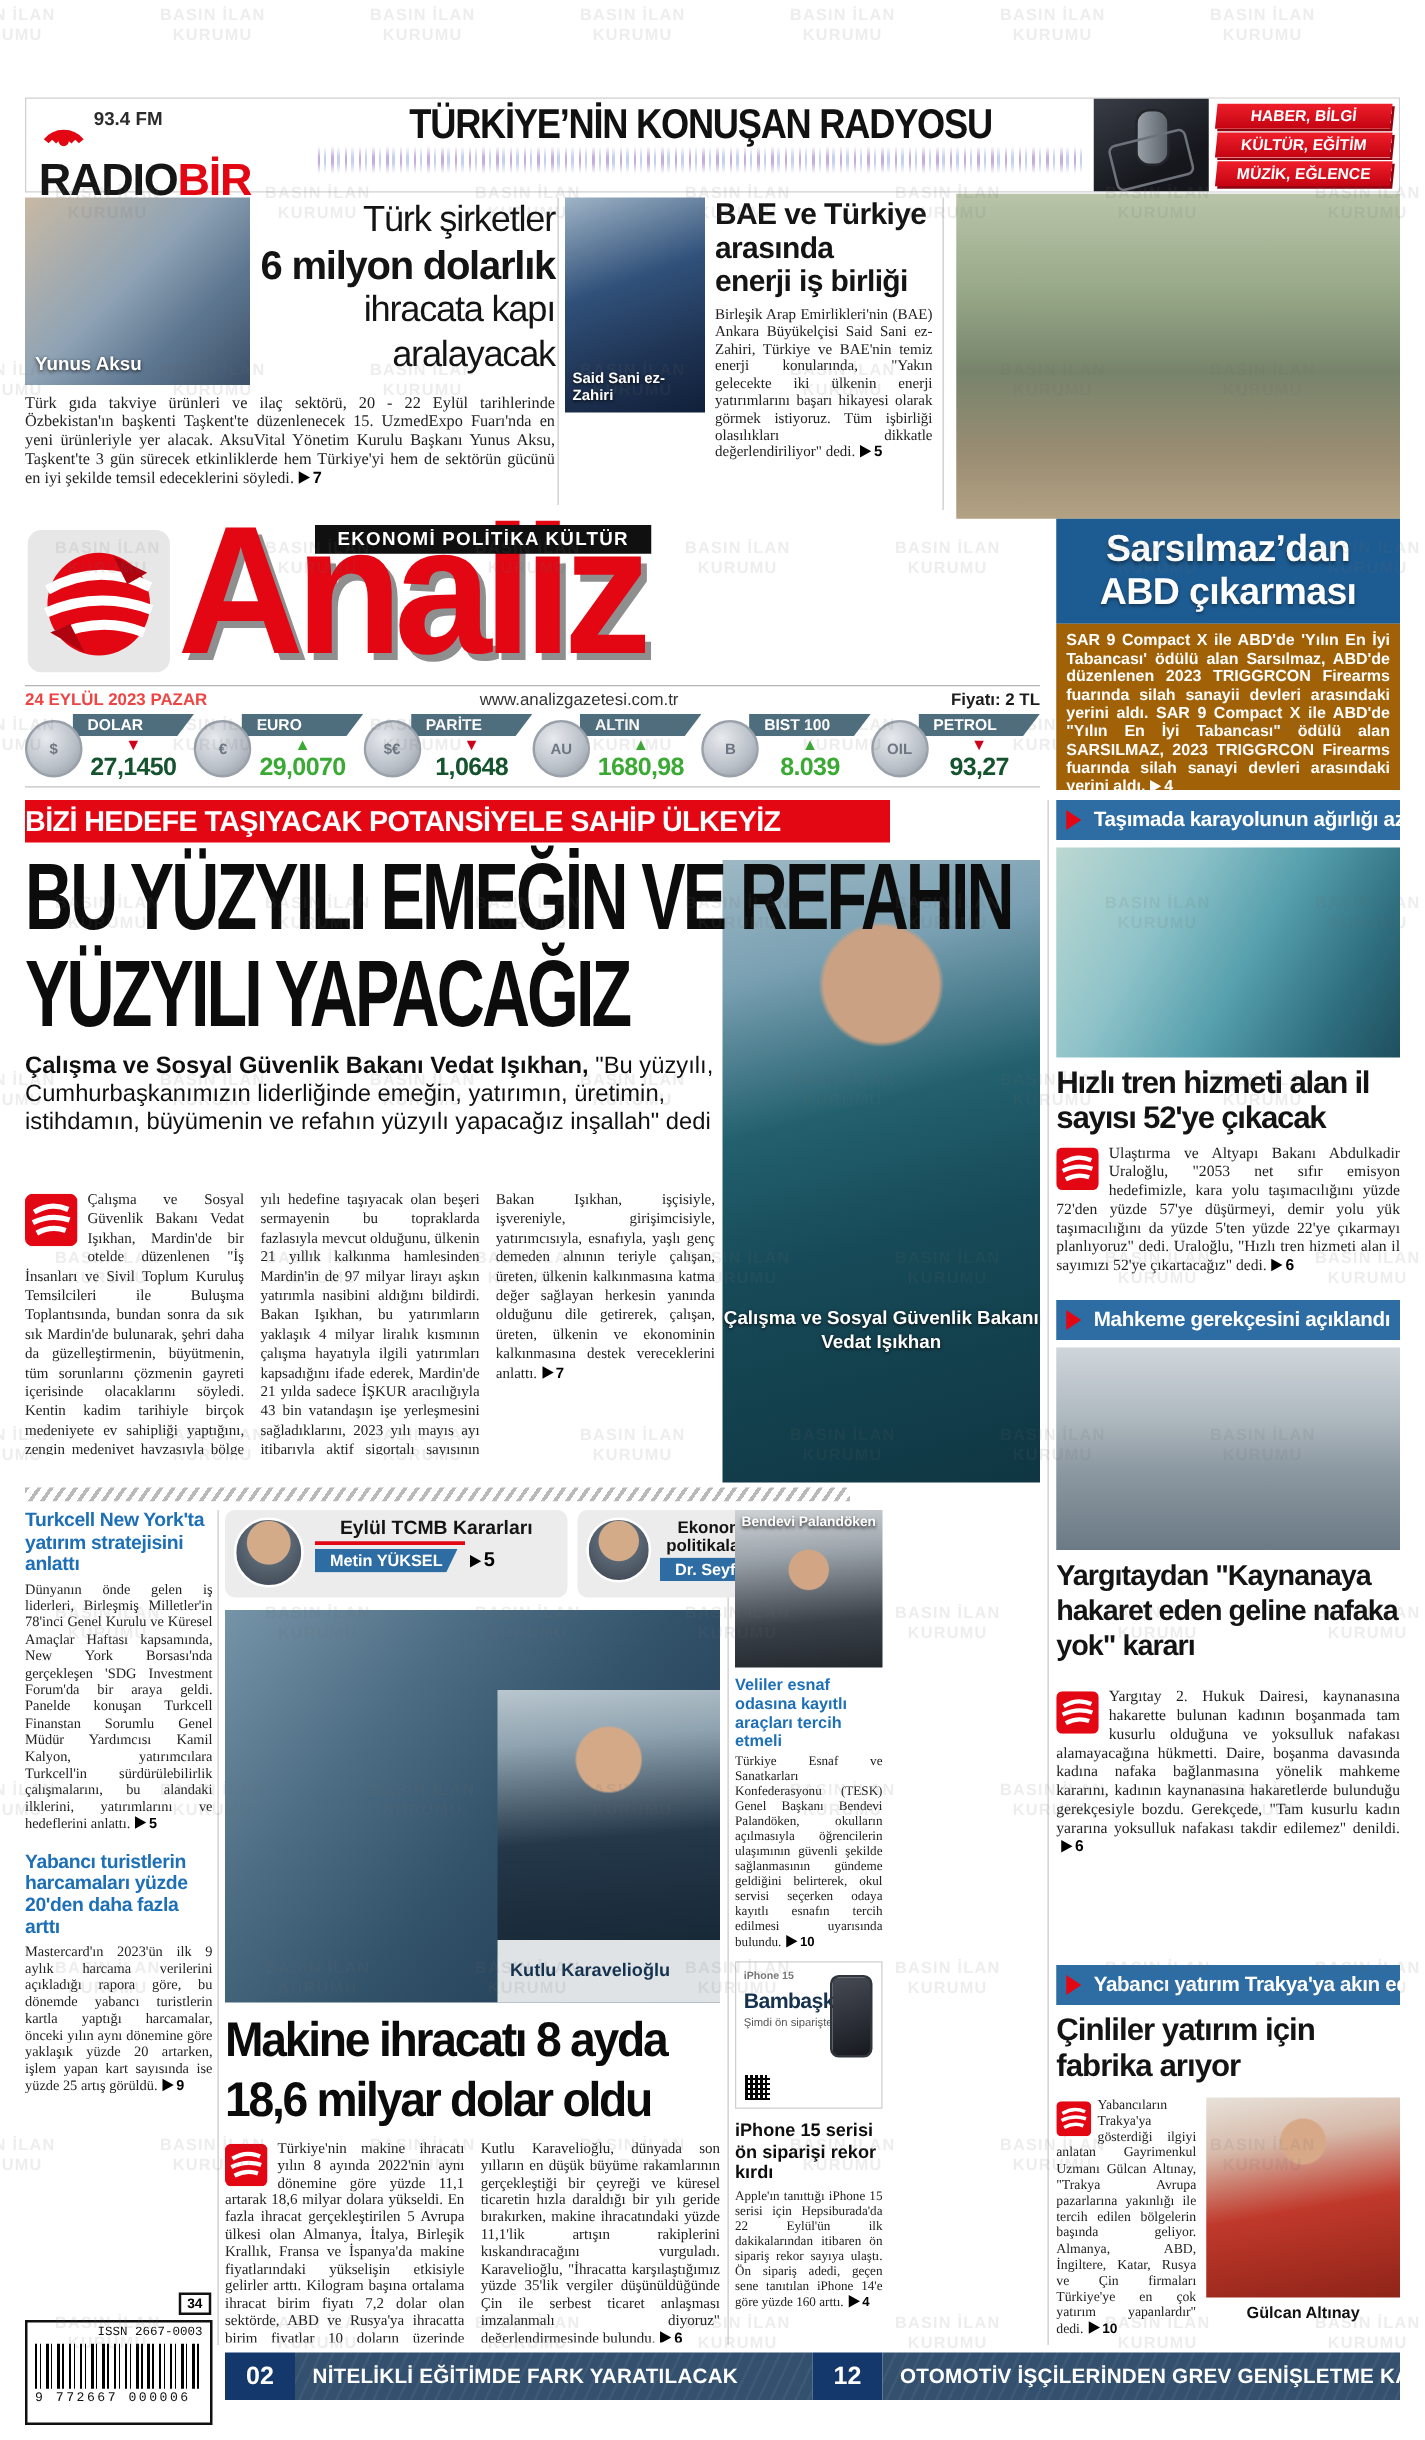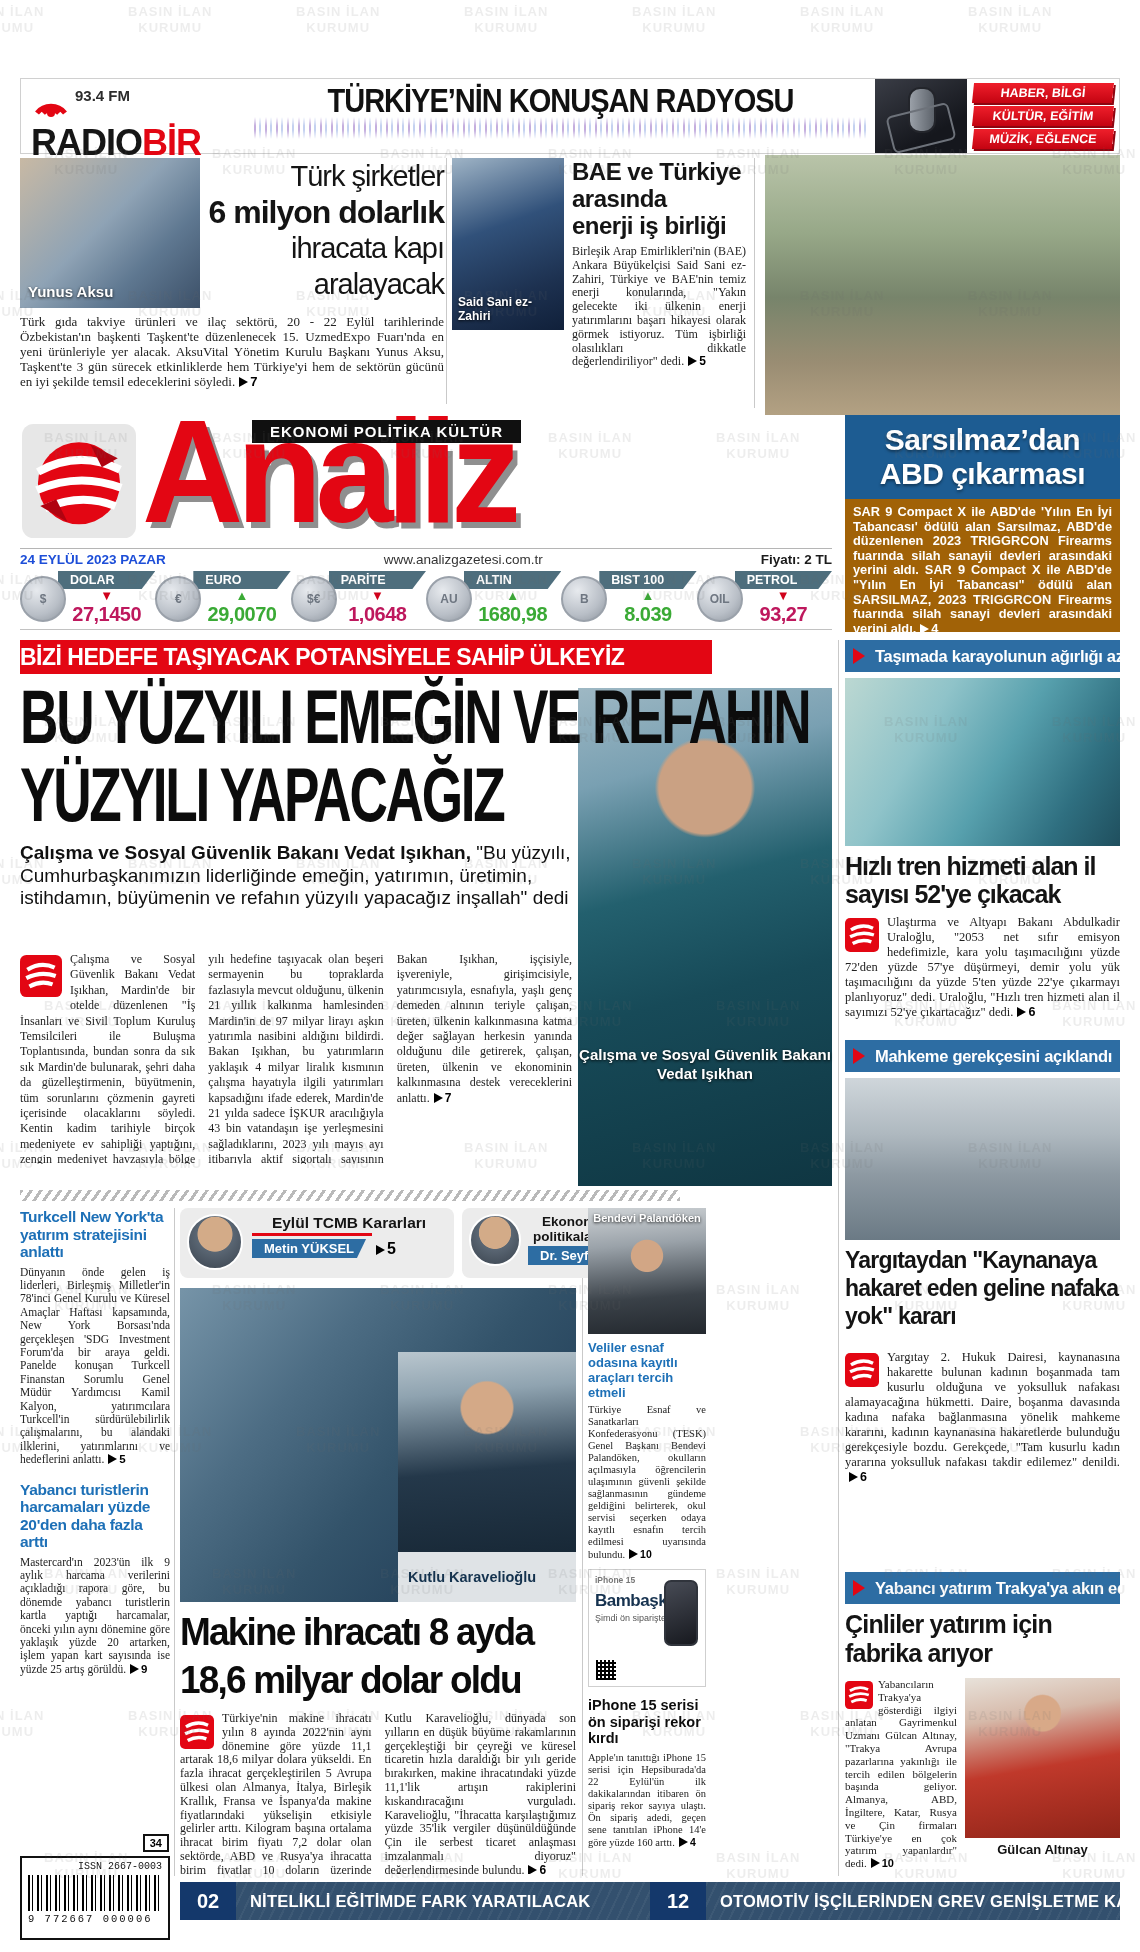--- a/index.html
+++ b/index.html
@@ -70,40 +70,40 @@
       background:linear-gradient(180deg,#b9c4a9 0%,#97a888 30%,#77846b 55%,#9a8d73 80%,#b3a183 100%); }
 
   
   #section-pill { left:252px; top:420px; background:#101010; color:#fff; font-weight:800; font-size:15px;
                   letter-spacing:1px; padding:3px 18px; z-index:3; }
   #logo-icon { left:22px; top:424px; width:114px; height:114px; z-index:3; }
   #logo-text { left:142px; top:402px; width:700px; font-weight:900; font-size:146px; line-height:140px;
                color:#e30613; letter-spacing:-7px; z-index:2; text-shadow:5px 6px 0 #8f8f8f; transform:scaleX(.96); transform-origin:left top; }
   #dateline { left:20px; top:548px; width:812px; display:flex; align-items:baseline; border-top:1px solid #b5b5b5;
               padding-top:3px; z-index:2; }
-  #dateline .d { font-weight:800; font-size:13.5px; color:#1d4ed8; }
+  #dateline .d { font-weight:800; font-size:13.5px; color:#ef4444; }
   #dateline .u { flex:1; text-align:center; font-size:13.5px; color:#333; }
   #dateline .p { font-weight:800; font-size:13.5px; color:#1c1c1c; }
 
   
   #ticker { left:20px; top:570px; width:812px; height:60px; display:flex; border-bottom:1px solid #c2c2c2;
             padding-bottom:2px; z-index:2; }
   .tk { flex:1; display:flex; align-items:center; min-width:0; }
   .coin { width:46px; height:46px; border-radius:50%; flex:none; margin-right:-8px; z-index:1;
           background:radial-gradient(circle at 35% 30%,#e7eaee,#b9bfc7 60%,#8d949d 100%);
           border:2px solid #9aa1aa; display:flex; align-items:center; justify-content:center;
           font-weight:800; font-size:12px; color:#6e7681; }
   .tkcol { flex:1; display:flex; flex-direction:column; align-items:stretch; min-width:0; }
   .tlab { background:#4e6e7d; color:#fff; font-weight:800; font-size:12.5px; line-height:18px; padding-left:12px;
           clip-path:polygon(0 0,100% 0,86% 100%,0 100%); }
   .tarr { text-align:center; font-size:13px; line-height:14px; }
   .tarr.up { color:#3aaa35; } .tarr.up::before { content:"▲"; }
   .tarr.down { color:#d0021b; } .tarr.down::before { content:"▼"; }
   .tval { text-align:center; font-weight:800; font-size:20px; letter-spacing:-0.5px; }
-  .tval.up { color:#3aaa35; } .tval.down { color:#be185d; }
+  .tval.up { color:#3aaa35; } .tval.down { color:#14532d; }
 
   
   #sars-hl { left:845px; top:415px; width:275px; height:84px; background:#1d5c92; color:#fff; z-index:2;
              display:flex; flex-direction:column; justify-content:center; text-align:center;
              font-weight:900; font-size:30px; line-height:34px; letter-spacing:-0.5px;
              text-shadow:0 2px 3px rgba(0,0,0,.4); }
   #sars-body { left:845px; top:499px; width:275px; height:133px; background:#a16207; color:#fff; z-index:2;
                font-weight:700; font-size:12.8px; line-height:14.6px; padding:6px 8px; text-align:justify; }
 
   

